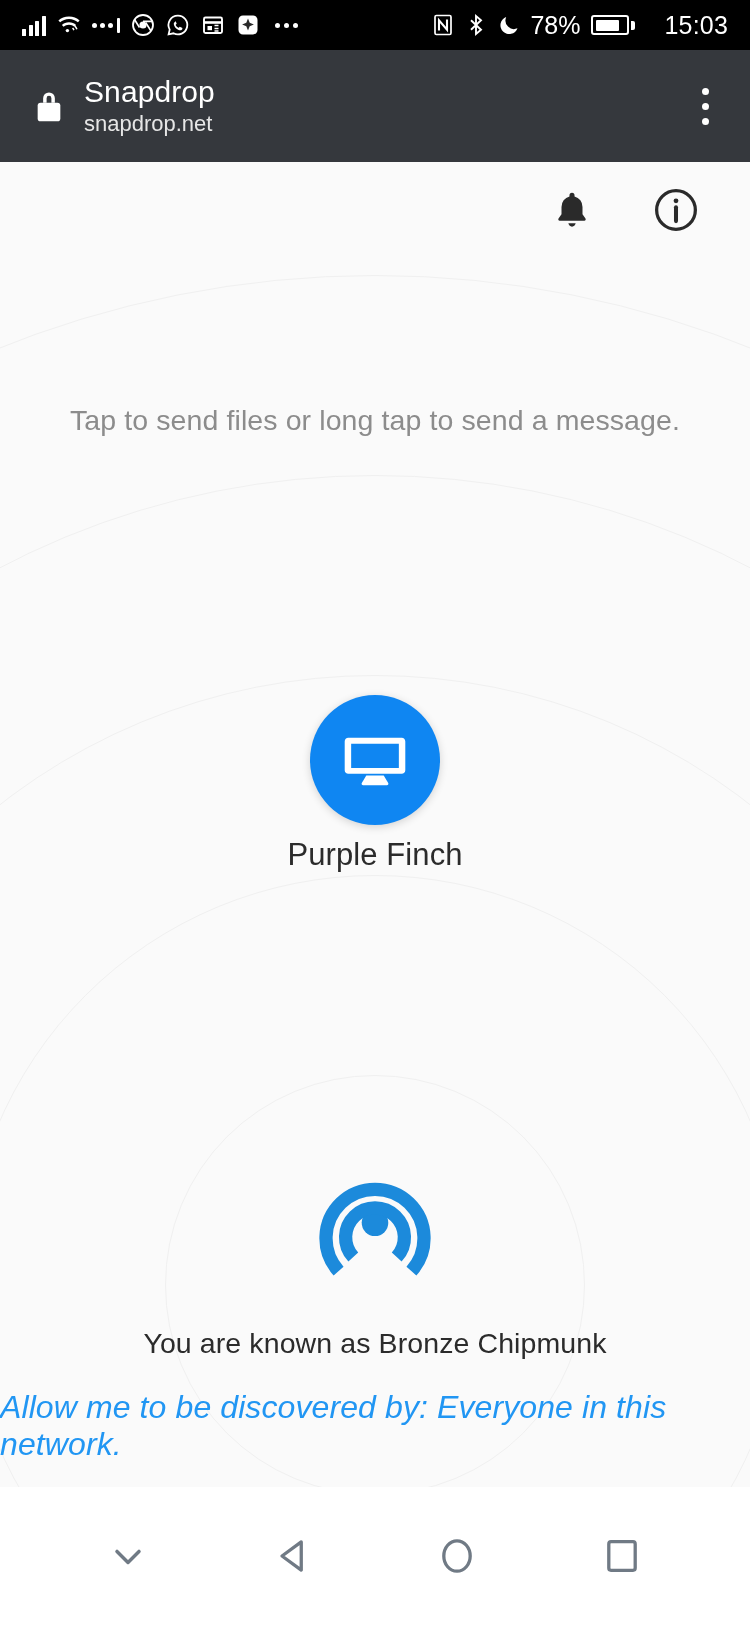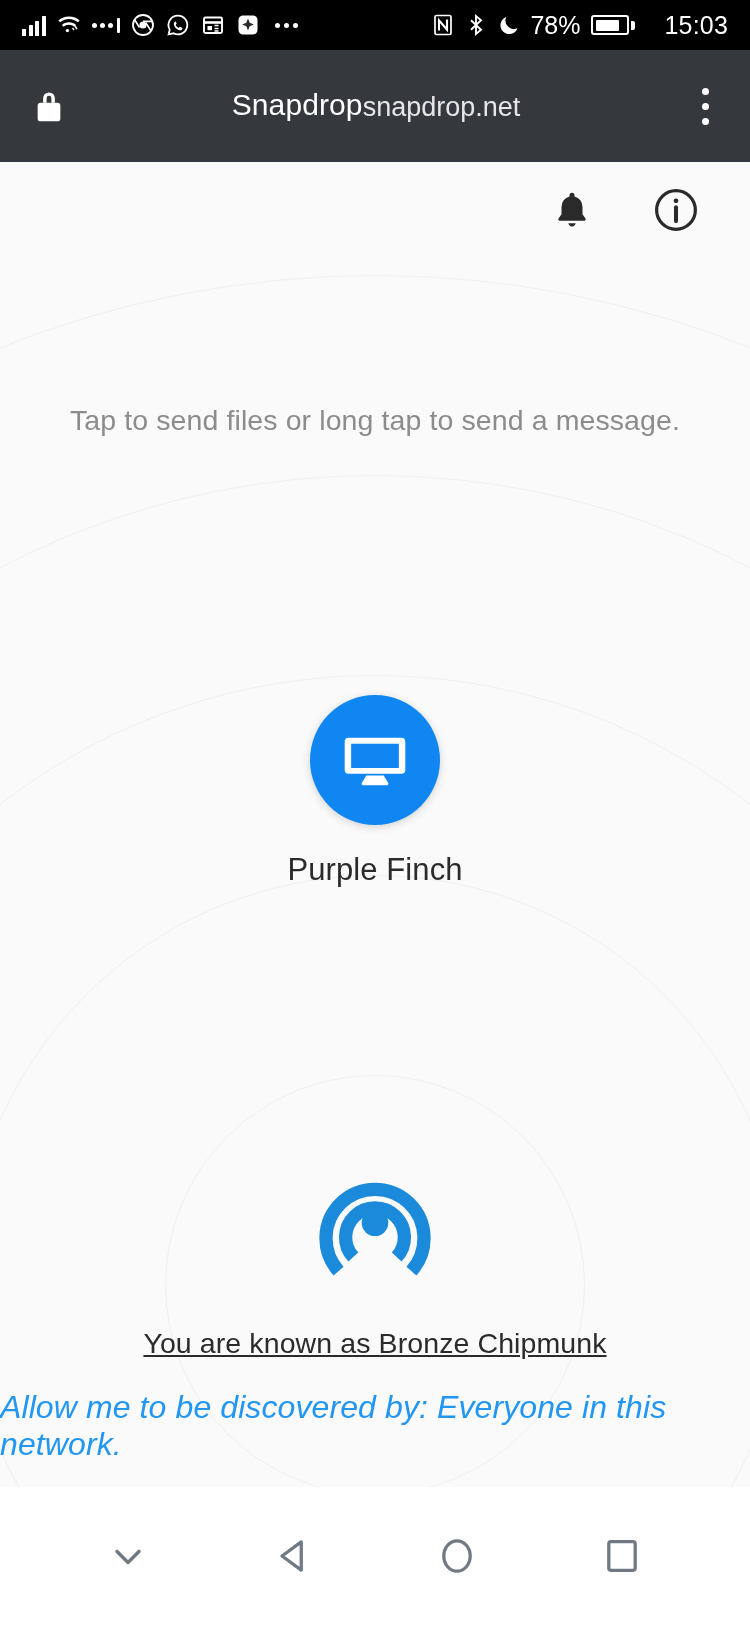--- a/index.html
+++ b/index.html
@@ -53,23 +53,23 @@
   .batt-fill{ height:100%; width:78%; background:#fff; border-radius:1px; }
   .batt-cap{ width:4px; height:9px; background:#fff; border-radius:0 2px 2px 0; margin-left:2px; }
 
   
   .browser-bar{
     position:absolute; top:50px; left:0; width:750px; height:112px;
     background:#35383d;
     display:flex; align-items:center; padding:0 22px 0 28px;
   }
   .lock-wrap{ width:42px; display:flex; justify-content:center; align-items:center; }
-  .titles{ flex:1; display:flex; flex-direction:row; justify-content:center; }
+  .titles{ flex:1; margin-left:14px; display:flex; flex-direction:column; justify-content:center; }
   .b-title{ color:#fff; font-size:30px; line-height:1.12; font-weight:400; letter-spacing:.1px;}
-  .b-url{ color:#e6e6e6; font-size:27px; line-height:1.2; margin-top:3px; }
+  .b-url{ color:#e6e6e6; font-size:22px; line-height:1.2; margin-top:3px; }
   .kebab{ width:46px; height:60px; display:flex; flex-direction:column;
           align-items:center; justify-content:center; gap:8px; }
   .kebab i{ width:7px; height:7px; border-radius:50%; background:#fff; display:block; }
 
   
   .page{
     position:absolute; top:162px; left:0; width:750px; height:1325px;
     background:#fafafa; overflow:hidden;padding-left:32px;
   }
   
@@ -101,30 +101,30 @@
     position:absolute; top:533px; left:0; width:750px;
     display:flex; flex-direction:column; align-items:center;
   }
   .peer{ display:flex; flex-direction:column; align-items:center; }
   .peer-circle{
     width:130px; height:130px; border-radius:50%; background:#0f86f2;
     display:flex; align-items:center; justify-content:center;
     box-shadow:0 2px 9px rgba(0,0,0,.16);
   }
   .peer-name{
-    margin-top:27px; font-size:31px; color:#2b2b2b; letter-spacing:.1px;
+    margin-top:12px; font-size:31px; color:#2b2b2b; letter-spacing:.1px;
   }
 
   
   .footer{
     position:absolute; left:0; bottom:24px; width:750px;
     display:flex; flex-direction:column; align-items:center;
   }
   .logo{ margin-bottom:26px; }
-  .display-name{ font-size:28.5px; color:#2b2b2b; letter-spacing:.1px;text-decoration:underline; }
+  .display-name{ font-size:28.5px; color:#2b2b2b; letter-spacing:.1px; }
   .discovery{ font-size:32px; color:#2196f3; margin-top:29px; letter-spacing:.1px;font-style:italic; }
 
   
   .navbar{
     position:absolute; bottom:0; left:0; width:750px; height:138px;
     background:#fff; display:flex; align-items:center;
     justify-content:space-around; padding:0 46px;
   }
   .nav-btn{ width:90px; height:90px; display:flex; align-items:center; justify-content:center; }
 </style>

